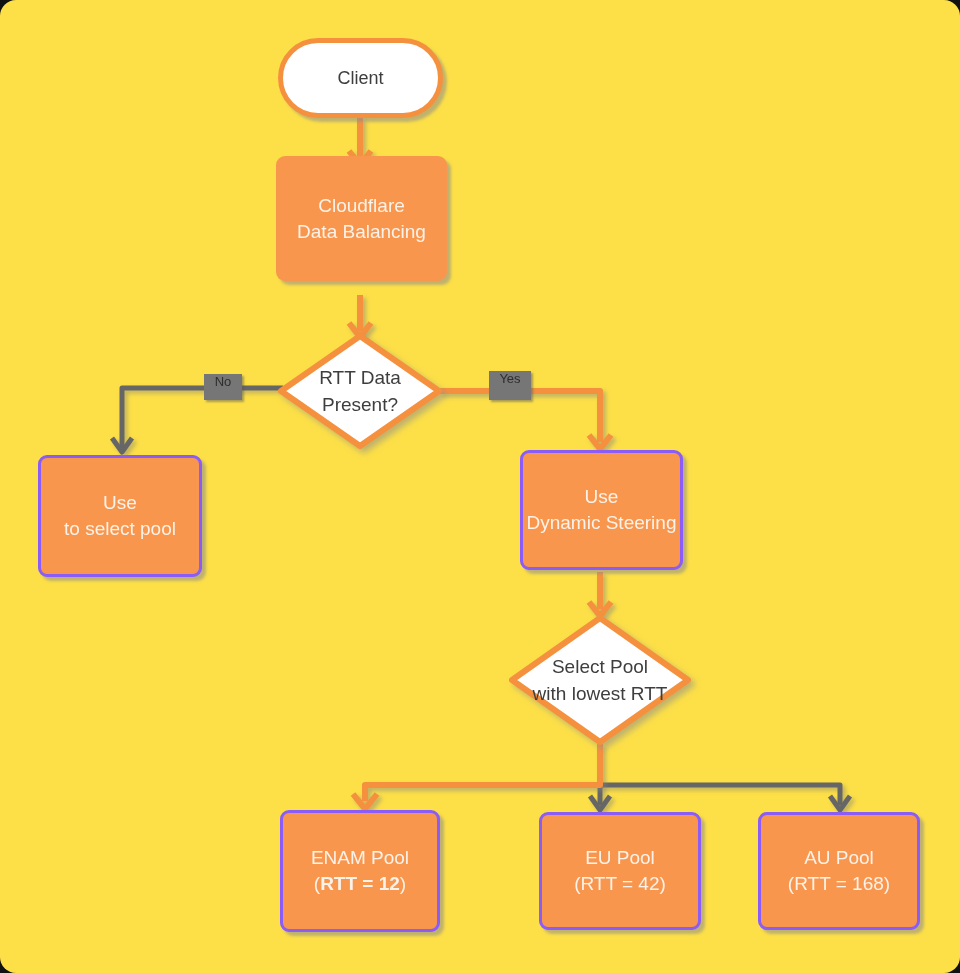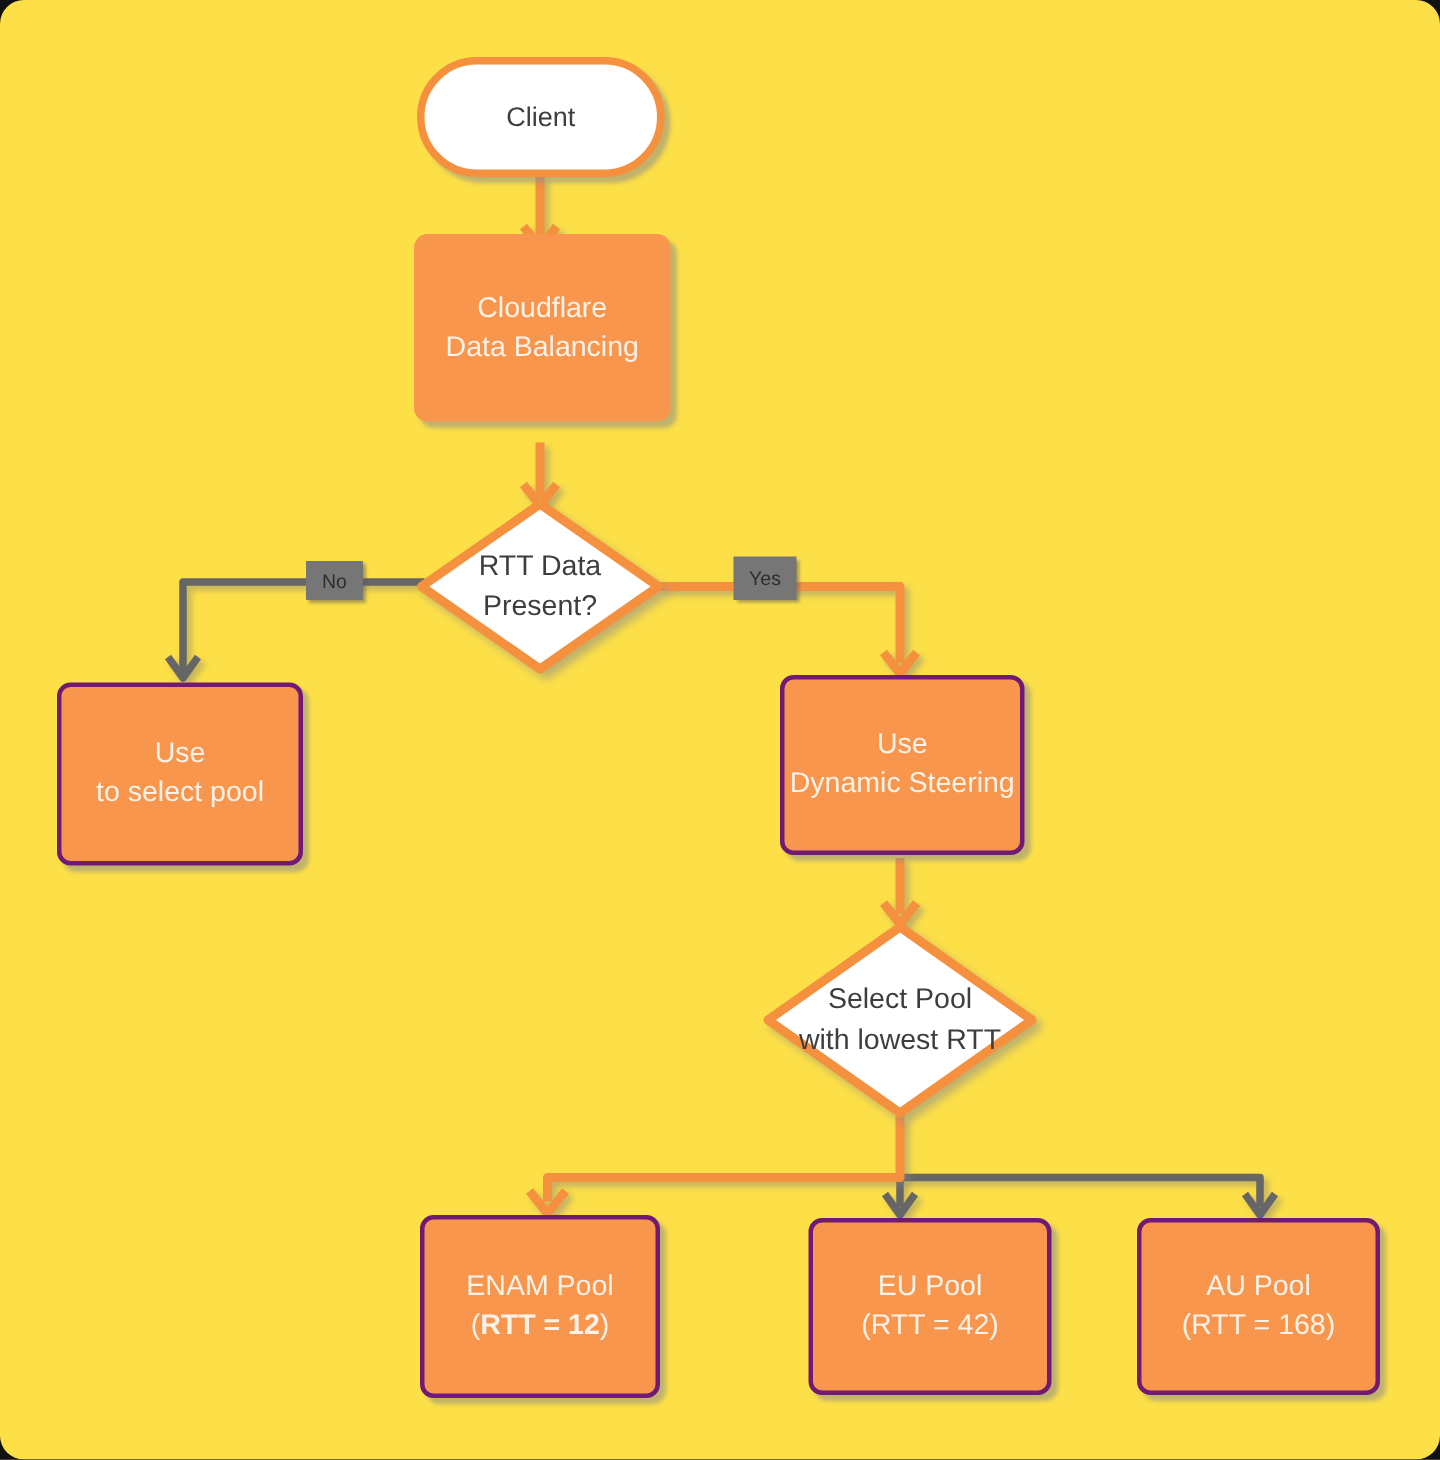--- a/index.html
+++ b/index.html
@@ -23,40 +23,40 @@
     text-align:center;
     box-sizing:border-box;
   }
   .orange-box{
     background:#F9964E;
     border-radius:9px;
     color:#FBF2E9;
     font-size:19px;line-height:26px;
     box-shadow:4px 4px 3px rgba(140,140,140,0.55);
   }
-  .bordered{border:3px solid #701a75;}
+  .bordered{border:3px solid #8b5cf6;}
   .stadium{
     background:#FFFFFF;
     border:5px solid #F5913E;
     border-radius:44px;
     color:#3E3E3E;
     font-size:18px;
     box-shadow:4px 4px 3px rgba(140,140,140,0.55);
   }
   .diamond-text{
     position:absolute;
     display:flex;flex-direction:column;
     align-items:center;justify-content:center;
     text-align:left;
     color:#3E3E3E;
     font-size:19px;line-height:27px;
   }
   .edge-label{
     position:absolute;
-    display:flex;align-items:center;justify-content:center;
+    display:flex;justify-content:center;
     background:#767676;
     color:#2E2E2E;
     font-size:13px;
     box-shadow:2px 2px 2px rgba(90,90,90,0.5);
   }
   .bold{font-weight:bold;}
 </style>
 </head>
 <body>
 

